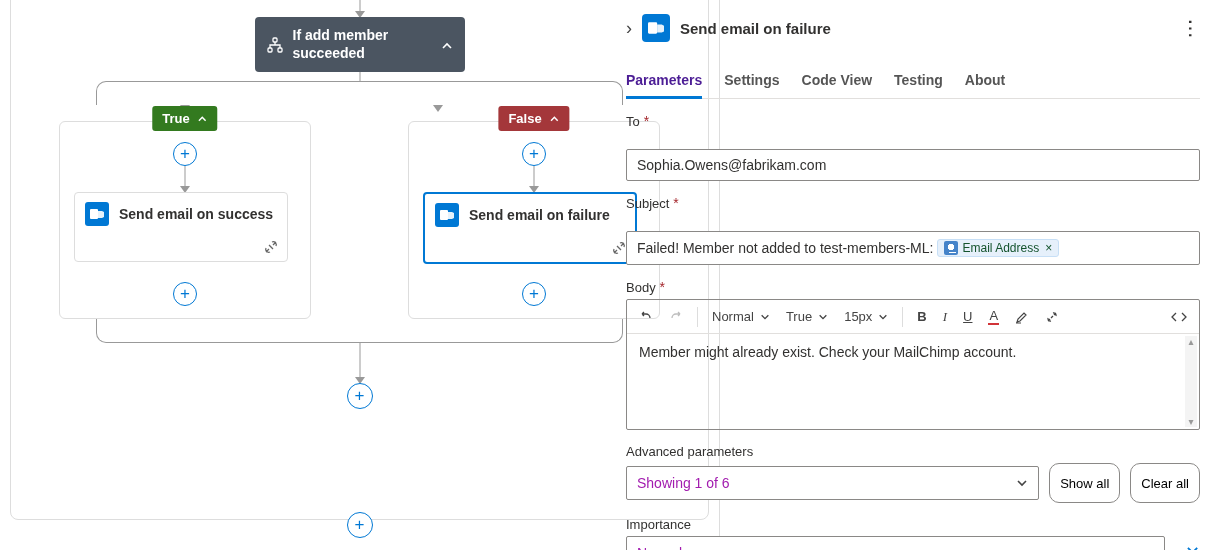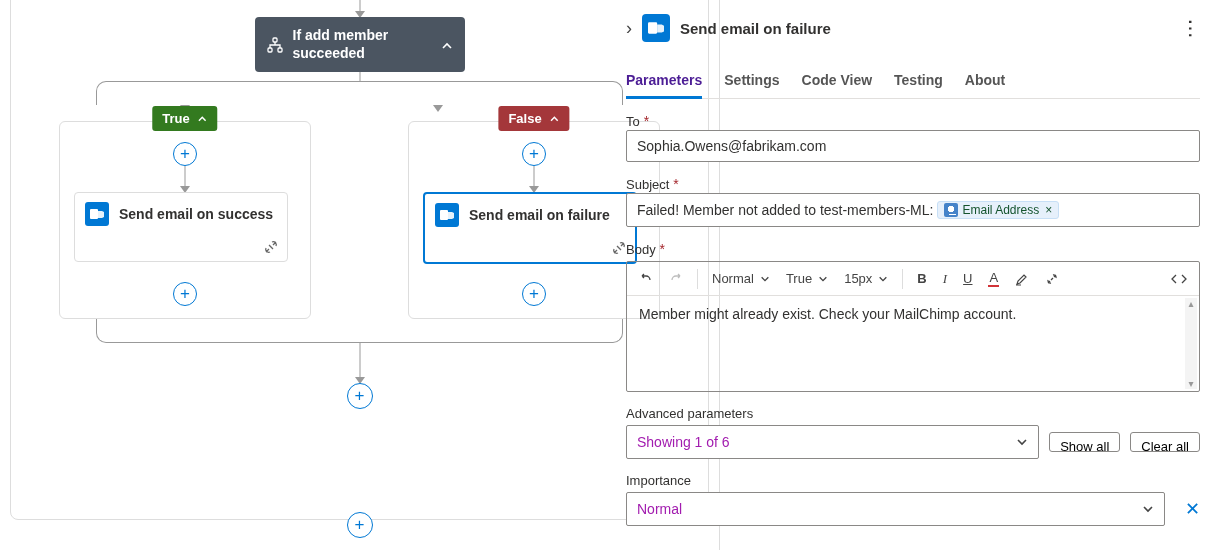--- a/index.html
+++ b/index.html
@@ -44,36 +44,36 @@
 .collapse-chev { color:#444; font-size:18px; cursor:pointer; }
 .outlook-big { width:28px; height:28px; background:#0078d4; border-radius:4px; display:flex; align-items:center; justify-content:center; }
 .panel-title { font-weight:700; font-size:15px; }
 .kebab { margin-left:auto; font-size:20px; letter-spacing:-1px; cursor:pointer; transform:rotate(90deg);}
 .tabs { display:flex; gap:22px; border-bottom:1px solid #e1dfdd; margin-top:20px; }
 .tab { padding:0 0 8px 0; font-size:14px; color:#555; cursor:pointer; font-weight:600; }
 .tab.active { color:#4c1d95; border-bottom:3px solid #0078d4; margin-bottom:-1px; }
 .fld { margin-top:14px; }
 .fld-label { font-size:13px; color:#323130; }
 .req { color:#a4262c; }
-.input-box { margin-top:1px; border:1px solid #8a8886; border-radius:2px; background:#fff; padding:7px 10px; font-size:14px; width:100%; display:flex; align-items:center; flex-wrap:wrap; gap:4px; }
+.input-box { margin-top:20px; border:1px solid #8a8886; border-radius:2px; background:#fff; padding:7px 10px; font-size:14px; width:100%; display:flex; align-items:center; flex-wrap:wrap; gap:4px; }
 .chip { display:inline-flex; align-items:center; gap:4px; background:#e6f0fb; border:1px solid #c7dff6; border-radius:3px; padding:1px 6px; font-size:12px; color:#14532d; }
 .chip .chip-ic{width:14px;height:14px;background:#4583c9;border-radius:2px;display:inline-block;position:relative;}
 .chip .chip-ic::after{content:"";position:absolute;inset:2px;background:radial-gradient(circle at 50% 40%,#fff 0,#fff 3px,transparent 3px),linear-gradient(#fff,#fff);background-size:100% 100%,8px 3px;background-position:0 0,3px 9px;background-repeat:no-repeat;}
 .chip .rm{margin-left:2px;cursor:pointer;}
 .editor-box { margin-top:4px; border:1px solid #8a8886; border-radius:2px; }
 .toolbar { display:flex; align-items:center; gap:8px; padding:6px 8px; border-bottom:1px solid #e1dfdd; color:#444; font-size:13px; }
 .tb-btn{cursor:pointer; padding:2px 4px; display:flex; align-items:center; gap:4px;}
 .sep{width:1px; height:20px; background:#ddd; margin:0 2px;}
 .dd{display:flex;align-items:center;gap:6px;}
 .editor-body { position:relative; padding:10px 12px; min-height:95px; font-size:14px; }
 .scroll-stub{position:absolute;right:2px;top:2px;bottom:2px;width:12px;background:#f4f4f4;}
 .scroll-stub .ar{position:absolute;left:0;right:0;color:#999;font-size:10px;text-align:center;}
 .row-two-btn { display:flex; align-items:center; gap:10px; margin-top:4px;}
 .select { border:1px solid #8a8886; border-radius:2px; padding:6px 10px; height:34px; font-size:14px; color:#a21caf; display:flex; align-items:center; justify-content:space-between; cursor:pointer; background:#fff; }
-.ghost-btn { border:1px solid #8a8886; border-radius:3px; background:#fff; padding:6px 10px; font-size:13px; cursor:pointer; height:20px; }
+.ghost-btn { border:1px solid #8a8886; border-radius:10px; background:#fff; padding:6px 10px; font-size:13px; cursor:pointer; height:40px; }
 .close-x { color:#0078d4; font-size:18px; cursor:pointer; margin-left:10px;}
 </style>
 </head>
 <body>
 
 <div class="canvas">
   <div class="outer-card">
 
     <div class="line-top"></div>
     <div class="arrowhead" style="top:50px;"></div>

